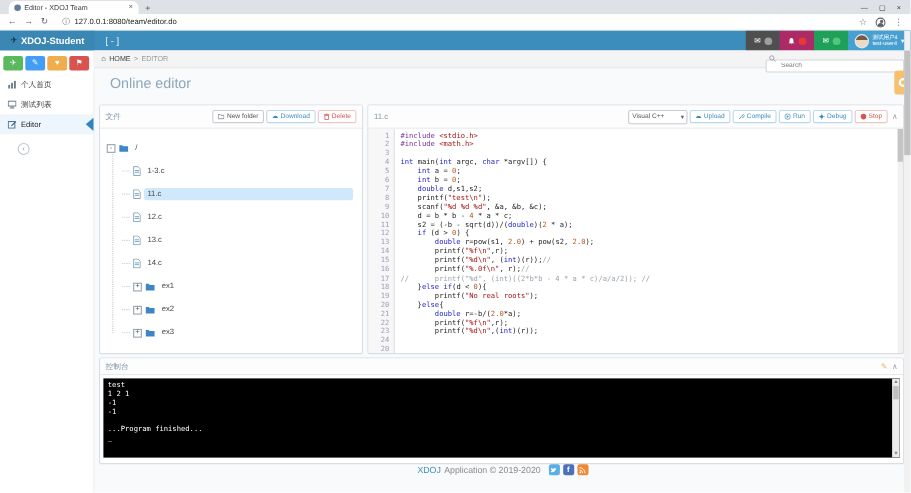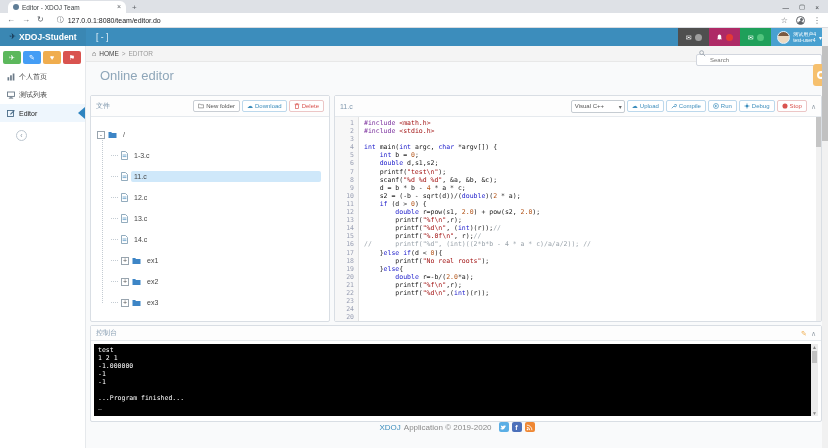--- a/index.html
+++ b/index.html
@@ -429,24 +429,25 @@
             <div>18</div>
             <div>19</div>
             <div>20</div>
             <div>21</div>
             <div>22</div>
             <div>23</div>
             <div>24</div>
             <div>20</div>
           </div>
         <div class="code-lines">
+            <div class="code-line"><span class="tk-meta">#include</span> <span class="tk-str">&lt;stdio.h&gt;</span></div>
             <div class="code-line"><span class="tk-meta">#include</span> <span class="tk-str">&lt;math.h&gt;</span></div>
-            <div class="code-line"><span class="tk-meta">#include</span> <span class="tk-str">&lt;stdio.h&gt;</span></div>
             <div class="code-line">&nbsp;</div>
             <div class="code-line"><span class="tk-kw">int</span> main(<span class="tk-kw">int</span> argc, <span class="tk-kw">char</span> *argv[]) {</div>
+            <div class="code-line">    <span class="tk-kw">int</span> a = <span class="tk-num">0</span>;</div>
             <div class="code-line">    <span class="tk-kw">int</span> b = <span class="tk-num">0</span>;</div>
             <div class="code-line">    <span class="tk-kw">double</span> d,s1,s2;</div>
             <div class="code-line">    printf(<span class="tk-str">"test\n"</span>);</div>
             <div class="code-line">    scanf(<span class="tk-str">"%d %d %d"</span>, &amp;a, &amp;b, &amp;c);</div>
             <div class="code-line">    d = b * b - <span class="tk-num">4</span> * a * c;</div>
             <div class="code-line">    s2 = (-b - sqrt(d))/(<span class="tk-kw">double</span>)(<span class="tk-num">2</span> * a);</div>
             <div class="code-line">    <span class="tk-kw">if</span> (d &gt; <span class="tk-num">0</span>) {</div>
             <div class="code-line">        <span class="tk-kw">double</span> r=pow(s1, <span class="tk-num">2.0</span>) + pow(s2, <span class="tk-num">2.0</span>);</div>
             <div class="code-line">        printf(<span class="tk-str">"%f\n"</span>,r);</div>
             <div class="code-line">        printf(<span class="tk-str">"%d\n"</span>, (<span class="tk-kw">int</span>)(r));<span class="tk-com">//</span></div>
@@ -468,21 +469,20 @@
     <div class="panel console-panel">
       <div class="panel-header">
         <span class="panel-title">控制台</span>
         <span class="console-icon-edit">✎</span>
         <span class="chev">∧</span>
       </div>
       <div class="terminal">
         <div class="term-lines">
             <div class="term-line">test</div>
             <div class="term-line">1 2 1</div>
-            <div class="term-line">-1.000000</div>
             <div class="term-line">-1</div>
             <div class="term-line">-1</div>
             <div class="term-line">&nbsp;</div>
             <div class="term-line">...Program finished...</div>
             <div class="term-line">_</div>
           </div>
         <div class="term-scroll">
           <span class="arr">▲</span>
           <span class="thumb"></span>
           <span class="arr down">▼</span>

